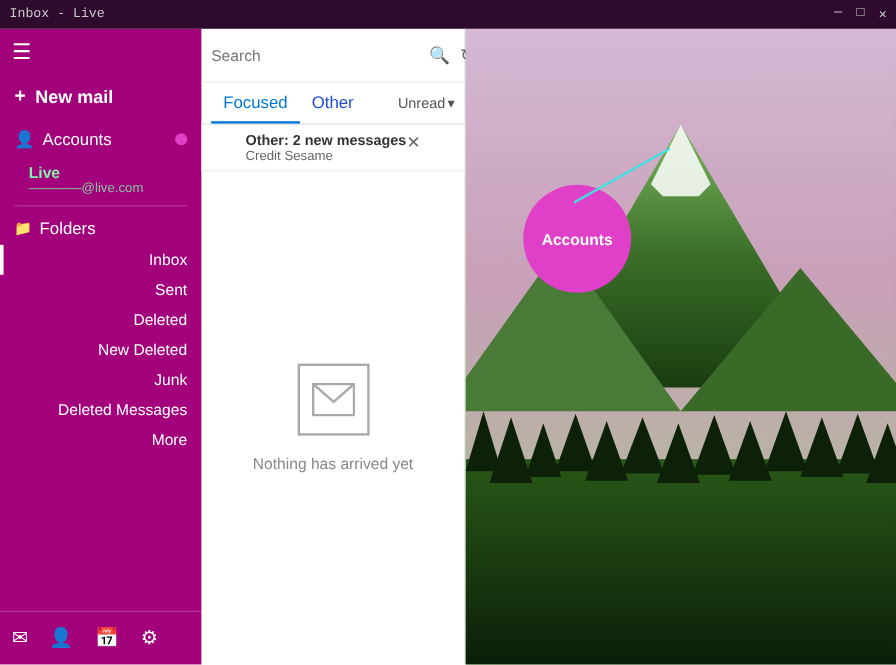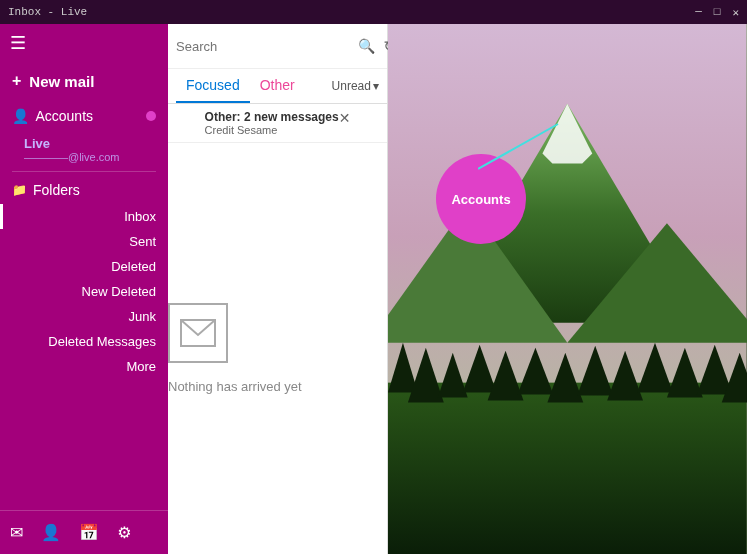--- a/index.html
+++ b/index.html
@@ -98,21 +98,21 @@
       margin-left: auto;
       width: 10px;
       height: 10px;
       background: #e040c8;
       border-radius: 50%;
       flex-shrink: 0;
     }
 
     .account-item {
       padding: 4px 12px 4px 24px;
-      color: #c4b5fd;
+      color: #86efac;
       font-size: 13px;
     }
     .account-name {
       font-weight: 600;
     }
     .account-email {
       font-size: 11px;
       opacity: 0.8;
     }
 
@@ -197,21 +197,21 @@
     .tabs-row {
       display: flex;
       align-items: center;
       border-bottom: 1px solid #ddd;
       padding: 0 8px;
     }
     .tab {
       padding: 8px 10px;
       font-size: 14px;
       cursor: pointer;
-      color: #ec4899;
+      color: #1d4ed8;
       border-bottom: 2px solid transparent;
     }
     .tab.active {
       color: #0078d7;
       border-bottom: 2px solid #0078d7;
     }
     .unread-btn {
       margin-left: auto;
       font-size: 12px;
       color: #555;
@@ -241,21 +241,21 @@
     .close-notif {
       color: #666;
       cursor: pointer;
       font-size: 14px;
     }
 
     .empty-state {
       flex: 1;
       display: flex;
       flex-direction: column;
-      align-items: flex-start;
+      align-items: center;
       justify-content: center;
       gap: 16px;
       color: #888;
     }
     .mail-icon-large {
       width: 60px;
       height: 60px;
       border: 2px solid #aaa;
       display: flex;
       align-items: center;

